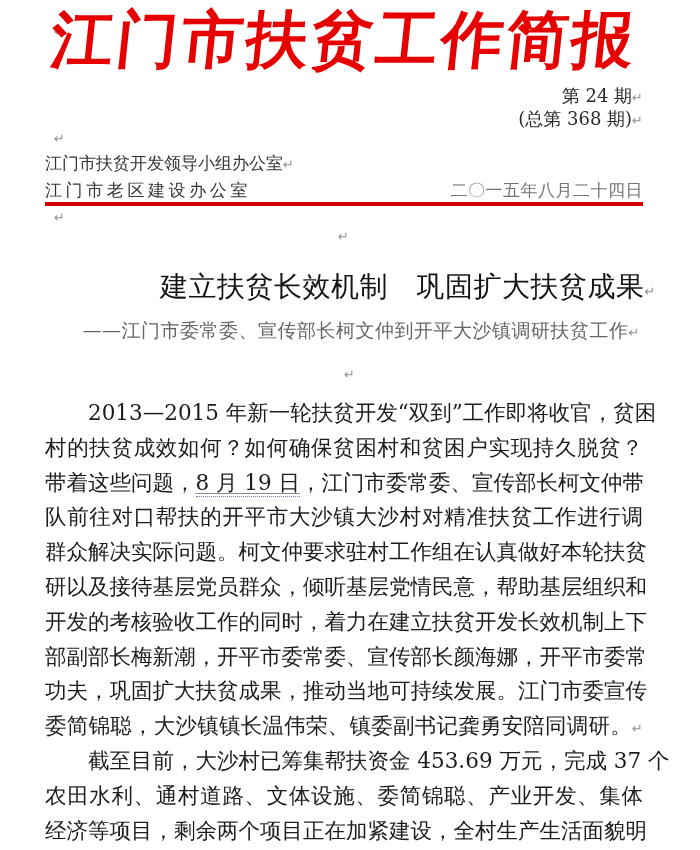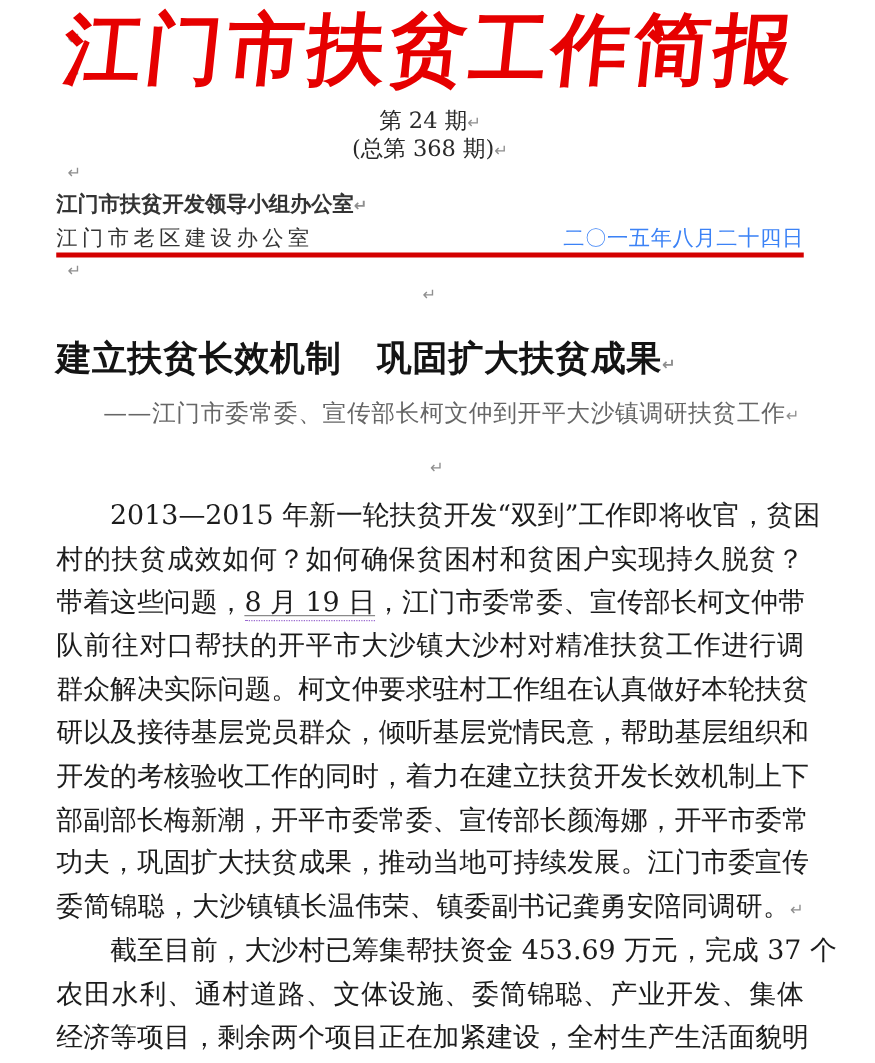--- a/index.html
+++ b/index.html
@@ -15,34 +15,34 @@
   .m-c{left:54px;top:131px;}
   .m-d{left:54px;top:210px;}
   .m-e{left:338px;top:229px;}
   .m-f{left:344px;top:367px;}
   .masthead-title{
     position:absolute;top:0;left:45px;width:598px;height:80px;line-height:80px;
     text-align:center;white-space:nowrap;
     font-size:62px;font-weight:900;letter-spacing:3px;color:#e60000;
     transform:skewX(-6deg);
   }
-  .issue-line{position:absolute;left:45px;width:598px;text-align:center;font-size:18px;color:#2a2a2a;}
+  .issue-line{position:absolute;left:45px;width:598px;text-align:right;font-size:18px;color:#2a2a2a;}
   .issue-no{top:84px;}
   .issue-total{top:107px;}
-  .office1{position:absolute;left:45px;top:152px;font-size:17px;color:#333;font-weight:bold;}
+  .office1{position:absolute;left:45px;top:152px;font-size:17px;color:#333;}
   .office-row{
     position:absolute;left:45px;top:179px;width:598px;
     display:flex;justify-content:space-between;align-items:flex-end;
   }
   .office2{font-size:17px;letter-spacing:3.6px;color:#333;}
-  .pub-date{font-size:17px;letter-spacing:0.5px;color:#3b82f6;margin-left:48px;}
+  .pub-date{font-size:17px;letter-spacing:0.5px;color:#737373;margin-left:48px;}
   .red-rule{position:absolute;left:45px;top:202px;width:598px;height:4px;background:#d40000;}
   .headline{
-    position:absolute;left:45px;top:268px;width:598px;text-align:left;
-    font-size:28px;font-weight:bold;color:#141414;letter-spacing:0.5px;white-space:nowrap;
+    position:absolute;left:58px;top:268px;width:598px;text-align:right;
+    font-size:28px;font-weight:normal;color:#141414;letter-spacing:0.5px;white-space:nowrap;
   }
   .subhead{
     position:absolute;left:42px;top:318px;width:598px;text-align:right;
     font-size:19px;color:#666;letter-spacing:0.5px;white-space:nowrap;
   }
   .article-body{position:absolute;left:45px;top:396px;width:598px;}
   .body-line{
     box-sizing:border-box;width:100%;height:34.8px;line-height:34.8px;
     font-size:21.5px;color:#1c1c1c;
     text-align:justify;text-align-last:justify;text-justify:inter-character;

